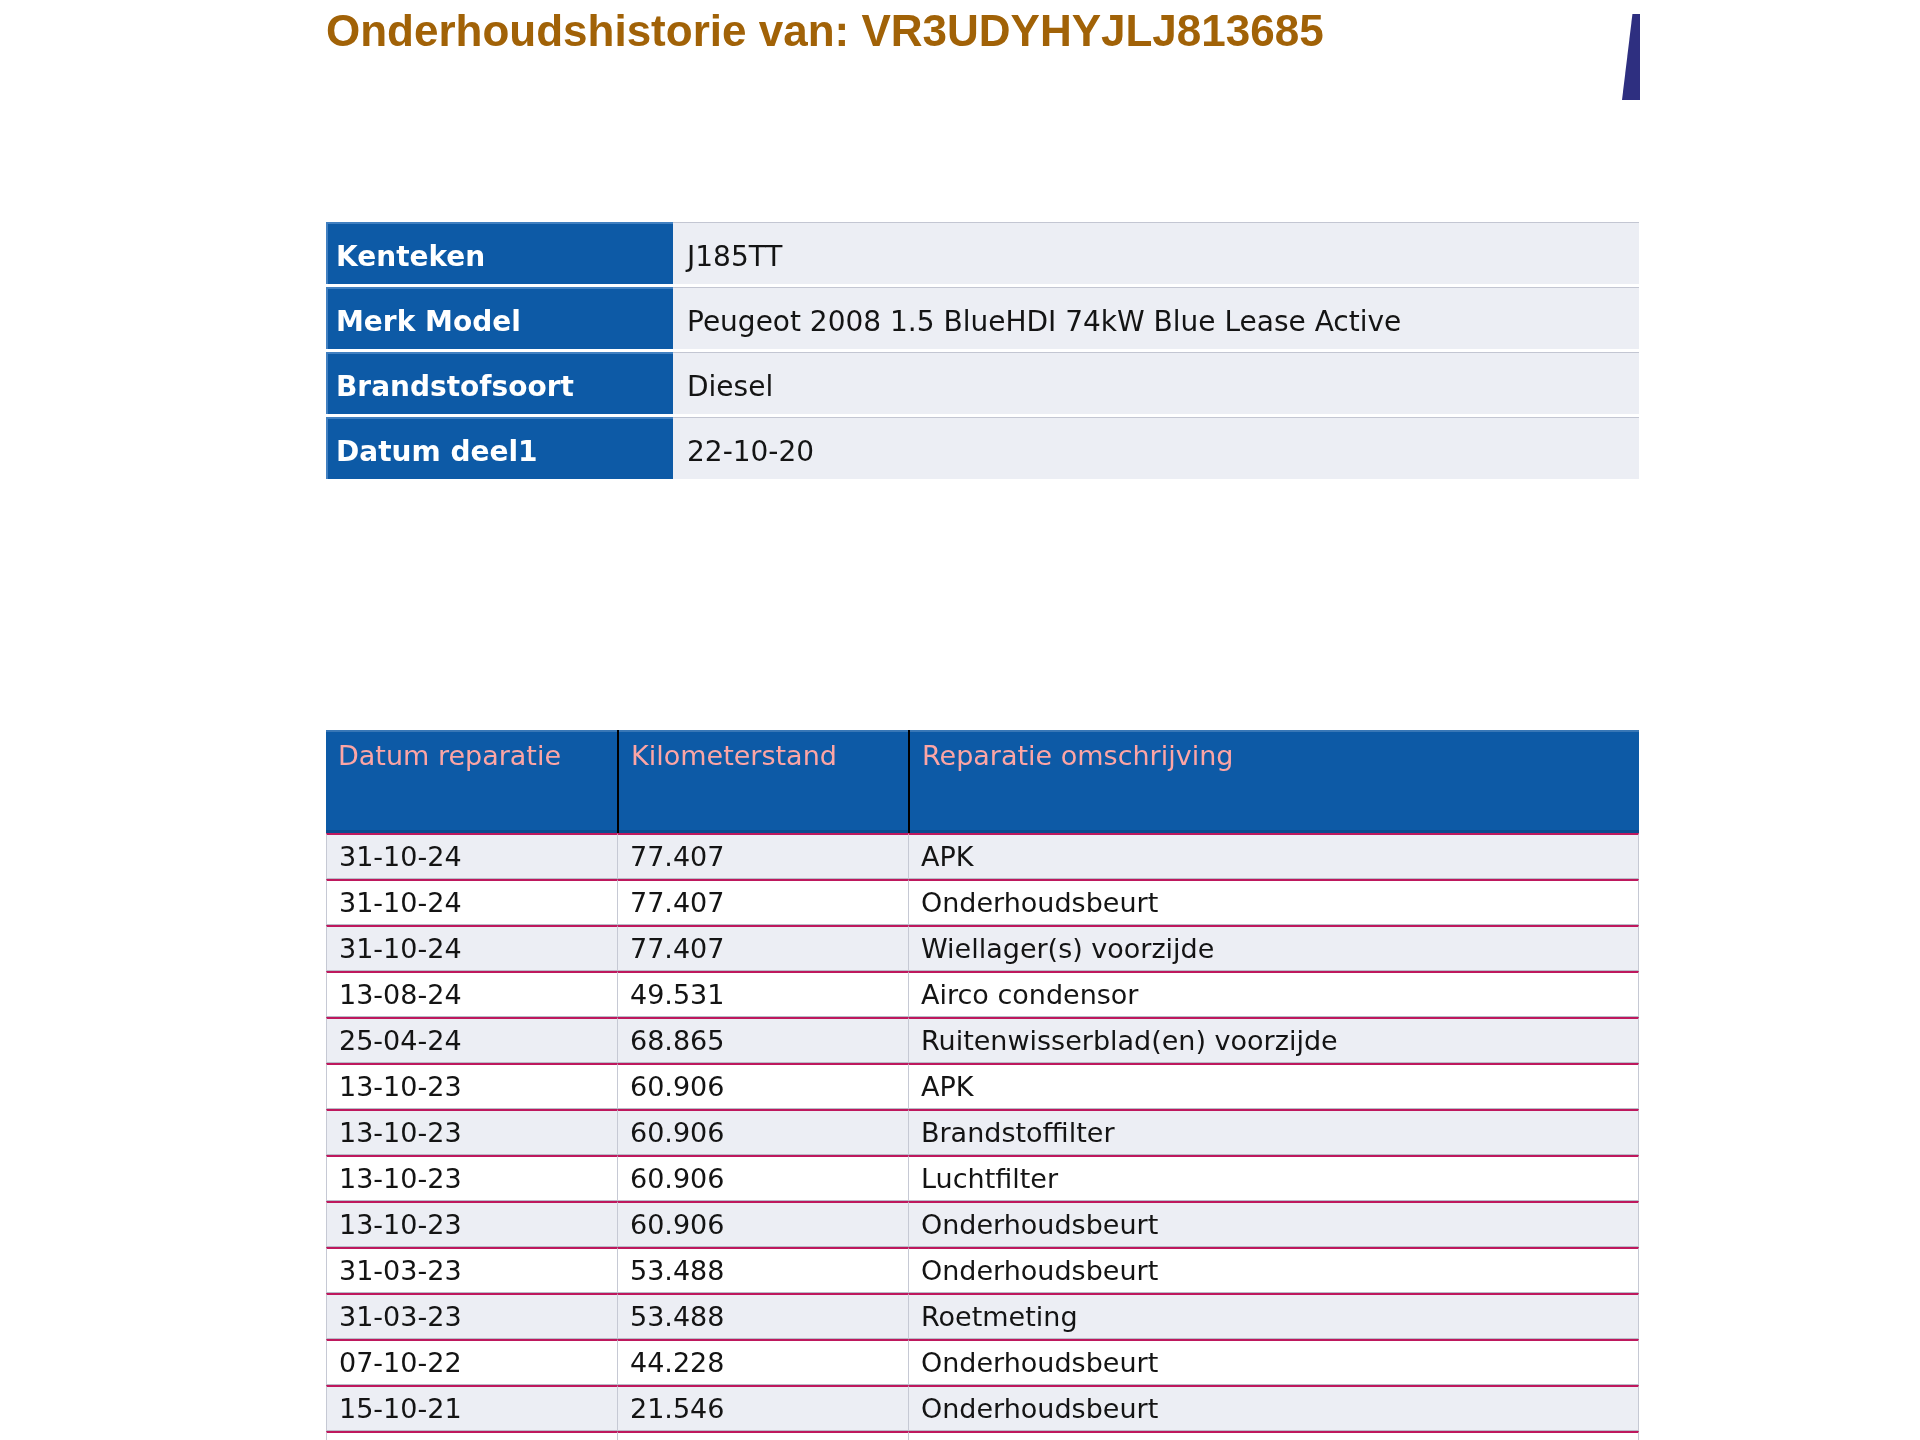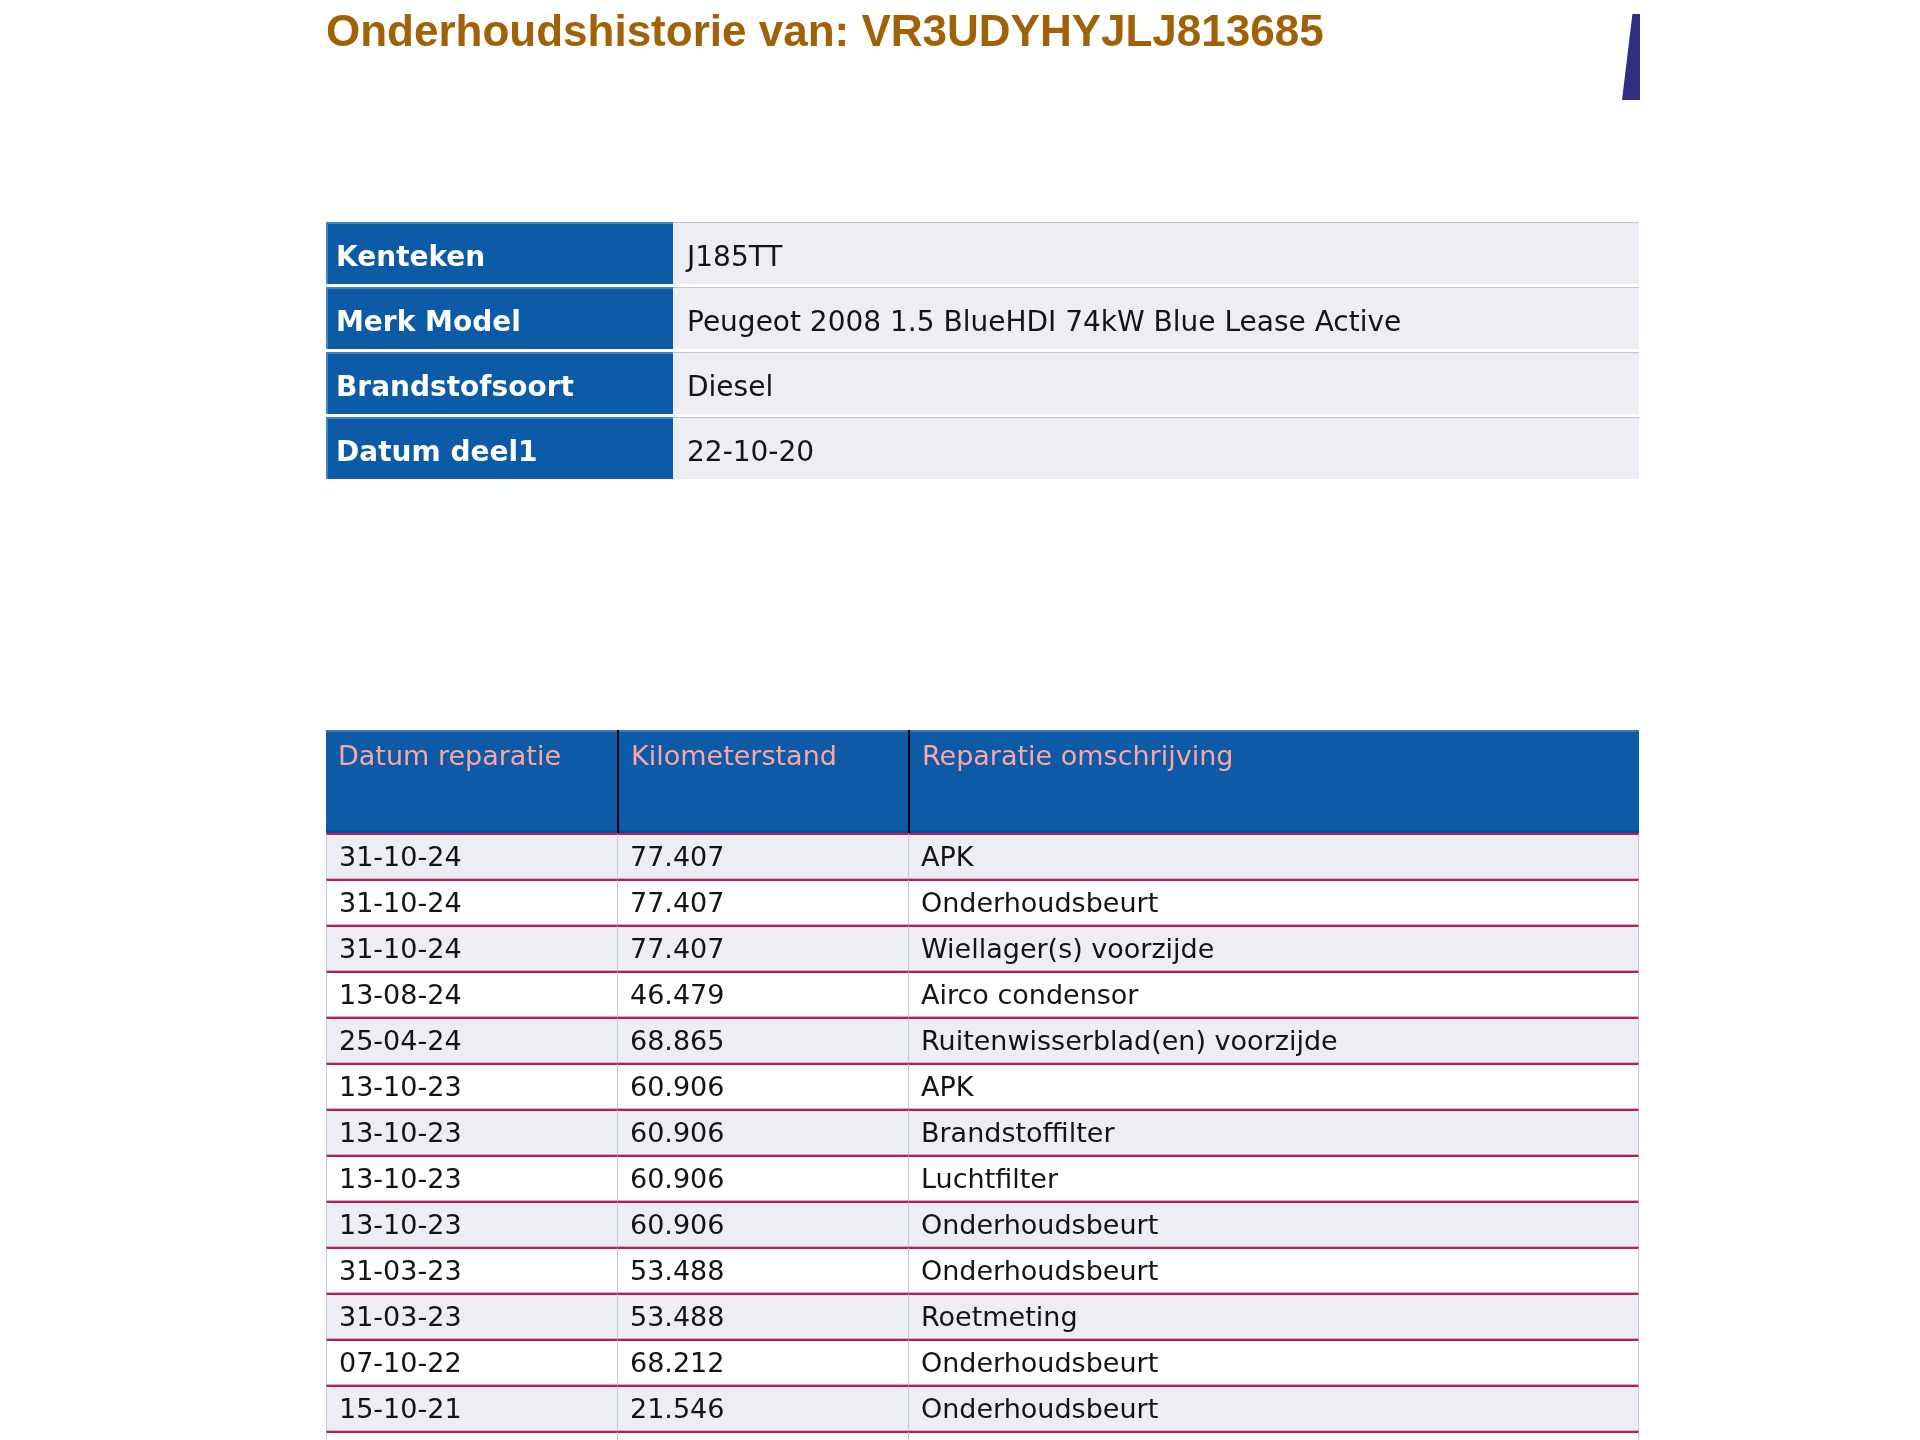--- a/index.html
+++ b/index.html
@@ -116,21 +116,21 @@
   </tr>
 
   <tr>
     <td>31-10-24</td>
     <td>77.407</td>
     <td>Wiellager(s) voorzijde</td>
   </tr>
 
   <tr>
     <td>13-08-24</td>
-    <td>46.479</td>
+    <td>49.531</td>
     <td>Airco condensor</td>
   </tr>
 
   <tr>
     <td>25-04-24</td>
     <td>68.865</td>
     <td>Ruitenwisserblad(en) voorzijde</td>
   </tr>
 
   <tr>
@@ -164,21 +164,21 @@
   </tr>
 
   <tr>
     <td>31-03-23</td>
     <td>53.488</td>
     <td>Roetmeting</td>
   </tr>
 
   <tr>
     <td>07-10-22</td>
-    <td>68.212</td>
+    <td>44.228</td>
     <td>Onderhoudsbeurt</td>
   </tr>
 
   <tr>
     <td>15-10-21</td>
     <td>21.546</td>
     <td>Onderhoudsbeurt</td>
   </tr>
 
   <tr>

